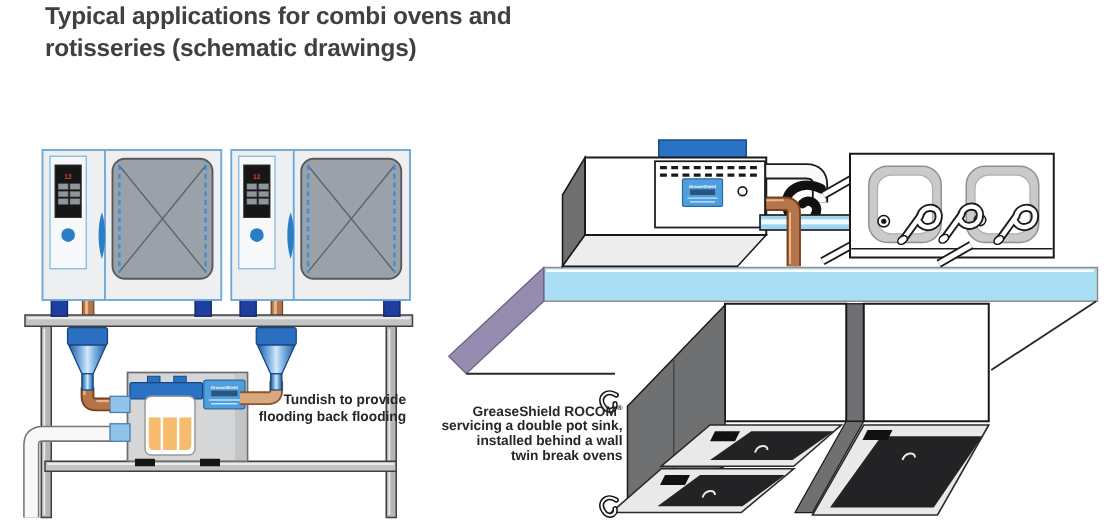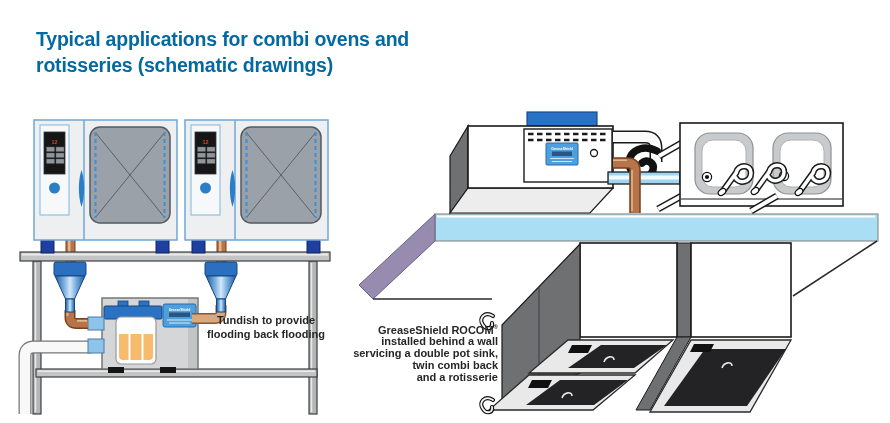--- a/index.html
+++ b/index.html
@@ -2,28 +2,28 @@
 <html><head>
 <meta charset="utf-8">
 <style>
   html,body{margin:0;padding:0;background:#ffffff;}
   #canvas{
     position:relative;width:890px;height:423px;background:#ffffff;overflow:hidden;
     font-family:"Liberation Sans", sans-serif;
   }
   #canvas svg{position:absolute;left:0;top:0;}
   .title{
-    position:absolute;left:36px;top:27px;width:420px;
-    font-size:19.5px;line-height:1.32;font-weight:600;color:#0369a1;letter-spacing:-0.2px;
+    position:absolute;left:36px;top:1px;width:420px;
+    font-size:19.5px;line-height:1.32;font-weight:600;color:#404040;letter-spacing:-0.2px;
   }
   .caption{
     position:absolute;font-size:11px;font-weight:600;color:#262626;line-height:1.25;
     white-space:nowrap;
   }
-  .caption-left{left:207px;top:314px;text-align:center;}
+  .caption-left{left:207px;top:314px;text-align:right;}
   .caption-right{left:350px;top:322px;width:148px;text-align:right;line-height:11.8px;}
   .caption-right sup{font-size:6px;}
 </style>
 </head>
 <body>
 
 <div id="canvas">
 
   <div class="title">Typical applications for combi ovens and rotisseries (schematic drawings)</div>
 
@@ -256,19 +256,18 @@
     </g>
   </svg>
 
   <div class="caption caption-left">
     <div>Tundish to provide</div>
     <div>flooding back flooding</div>
   </div>
 
   <div class="caption caption-right">
     <div><span>GreaseShield ROCOM</span><sup>®</sup></div>
+    <div>servicing a double pot sink,</div>
     <div>installed behind a wall</div>
-    <div>servicing a double pot sink,</div>
-    <div>twin combi back</div>
-    <div>and a rotisserie</div>
+    <div>twin break ovens</div>
   </div>
 
 </div>
 
 </body></html>

